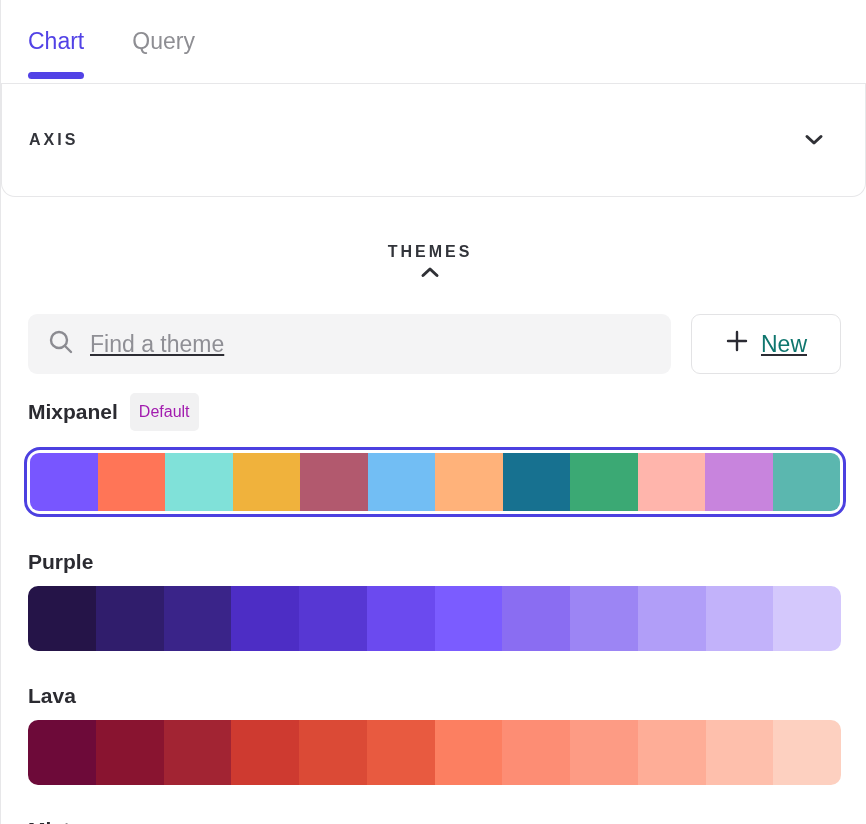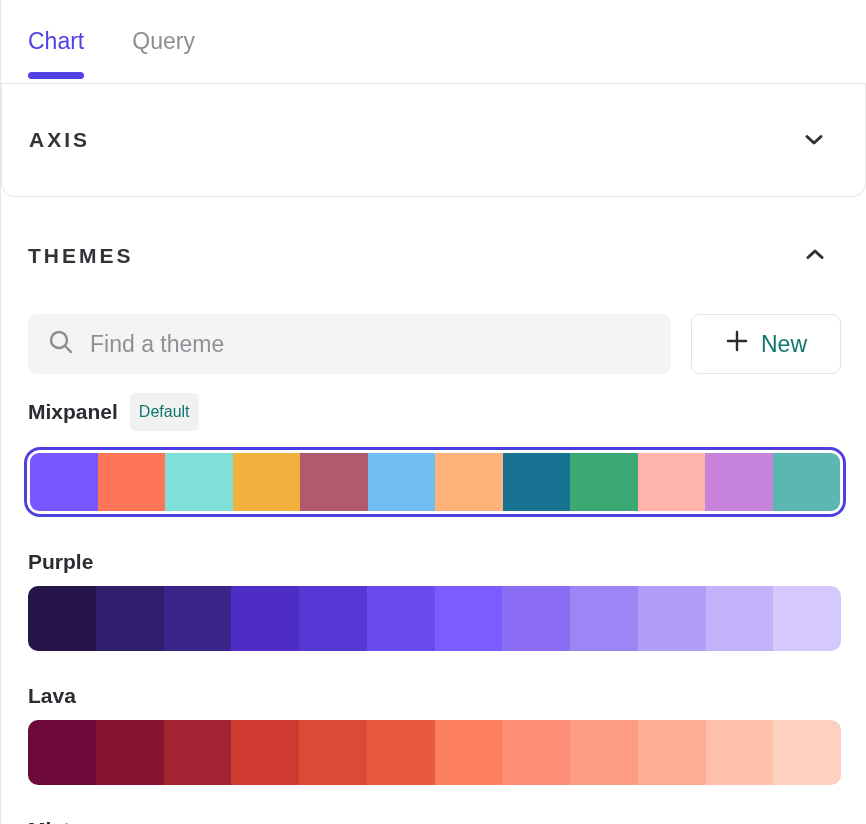--- a/index.html
+++ b/index.html
@@ -14,45 +14,45 @@
     cursor:pointer; }
   .tab.inactive { color:#8e8e93; }
   .tab.active { color:#5242e6; }
   .tab-underline { position:absolute; left:0; right:0; bottom:4px; height:7px; border-radius:4px;
     background:#5242e6; }
 
   
   .axis-card { height:113px; border:1px solid #e7e7e9; border-top:none;
     border-radius:0 0 14px 14px; display:flex; align-items:center; justify-content:space-between;
     padding:0 34px 0 27px; background:#fff; }
-  .section-head { font-size:21px; font-weight:700; letter-spacing:3px; color:#32343a; }
+  .section-head { font-size:16px; font-weight:700; letter-spacing:3px; color:#32343a; }
   .chev-btn { width:34px; height:34px; display:flex; align-items:center; justify-content:center;
     cursor:pointer; background:none; border:none; }
 
   .themes-section { padding-top:46px; }
   .themes-header { display:flex; align-items:center; justify-content:space-between;
-    padding:0 34px 0 27px; height:26px; }
+    padding:0 34px 0 27px; height:26px;flex-direction:column; }
 
   
-  .search-row { margin:45px 25px 0 27px; display:flex; gap:20px; height:60px; }
+  .search-row { margin:45px 25px 0 27px; display:flex; gap:20px; height:60px;text-decoration:underline; }
   .search-box { flex:1; background:#f4f4f5; border-radius:9px; display:flex; align-items:center;
     padding-left:19px; gap:15px; }
   .search-box input { border:none; outline:none; background:transparent; font-size:23px; flex:1;
     font-family:inherit; color:#2c2c33; }
   .search-box input::placeholder { color:#8f8f95; }
   .new-btn { width:150px; background:#fff; border:1px solid #e3e3e5; border-radius:9px;
     display:flex; align-items:center; justify-content:center; gap:12px; font-size:23px;
     font-weight:500; color:#0f766e; cursor:pointer; font-family:inherit; }
 
   
   .theme-list { margin-top:0; }
   .theme-name-row { margin:32px 0 0 27px; display:flex; align-items:center; gap:12px;
     font-size:21px; font-weight:600; color:#2b2b31; height:26px; }
   .theme-name-row.first { margin-top:25px; }
-  .badge { background:#f1f1f2; color:#0f766e; font-size:16px; font-weight:400;
+  .badge { background:#f1f1f2; color:#a21caf; font-size:16px; font-weight:400;
     padding:10px 9px; border-radius:5px; }
 
   .swatch-bar { margin:11px 25px 0 27px; height:65px; border-radius:10px; overflow:hidden;
     display:flex; cursor:pointer; }
   .selected-wrap { margin:22px 20px 0 23px; border:3px solid #4c40e0; border-radius:16px;
     padding:3px; cursor:pointer; }
   .selected-wrap .swatch-bar { margin:0; height:58px; border-radius:9px; }
   .swatch { flex:1; }
   .dots-dark { background-image:radial-gradient(rgba(20,0,80,0.22) 1.1px, transparent 1.3px);
     background-size:7px 7px; }

